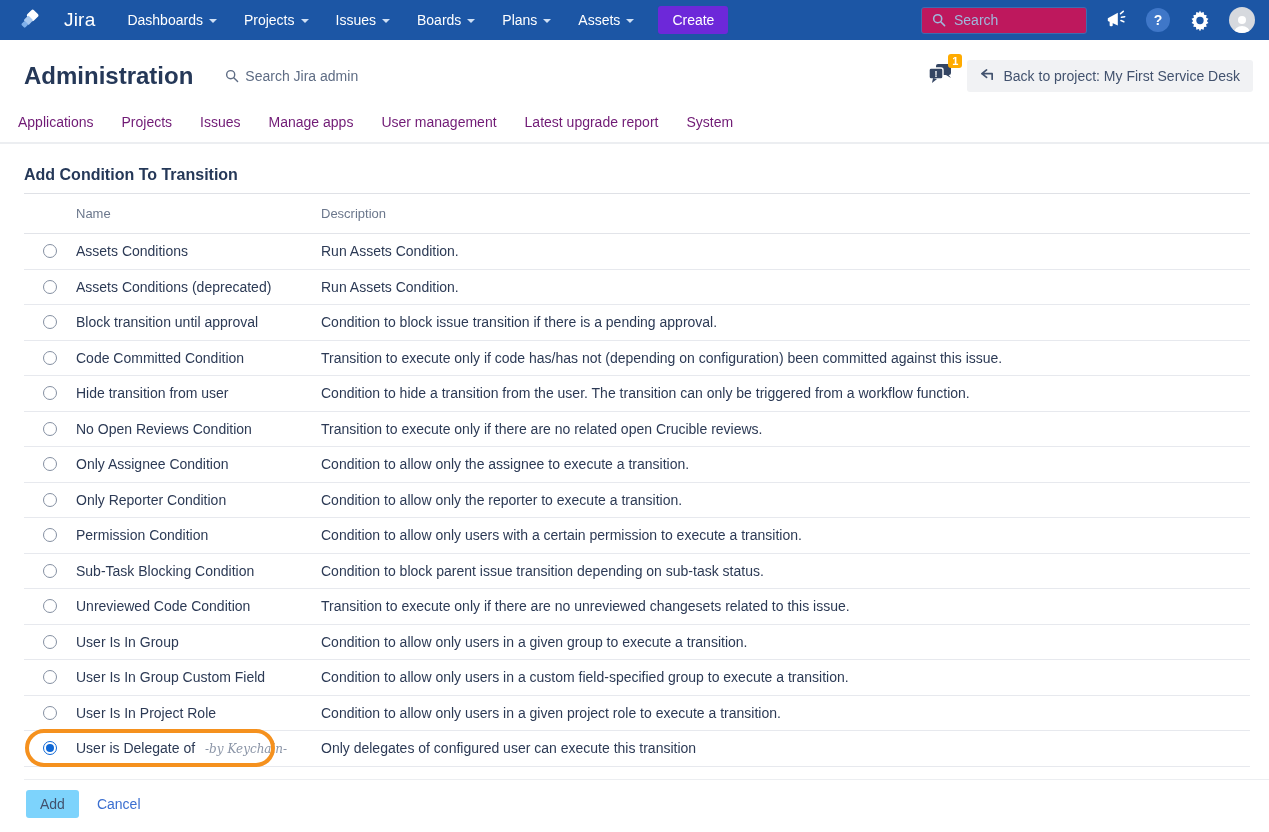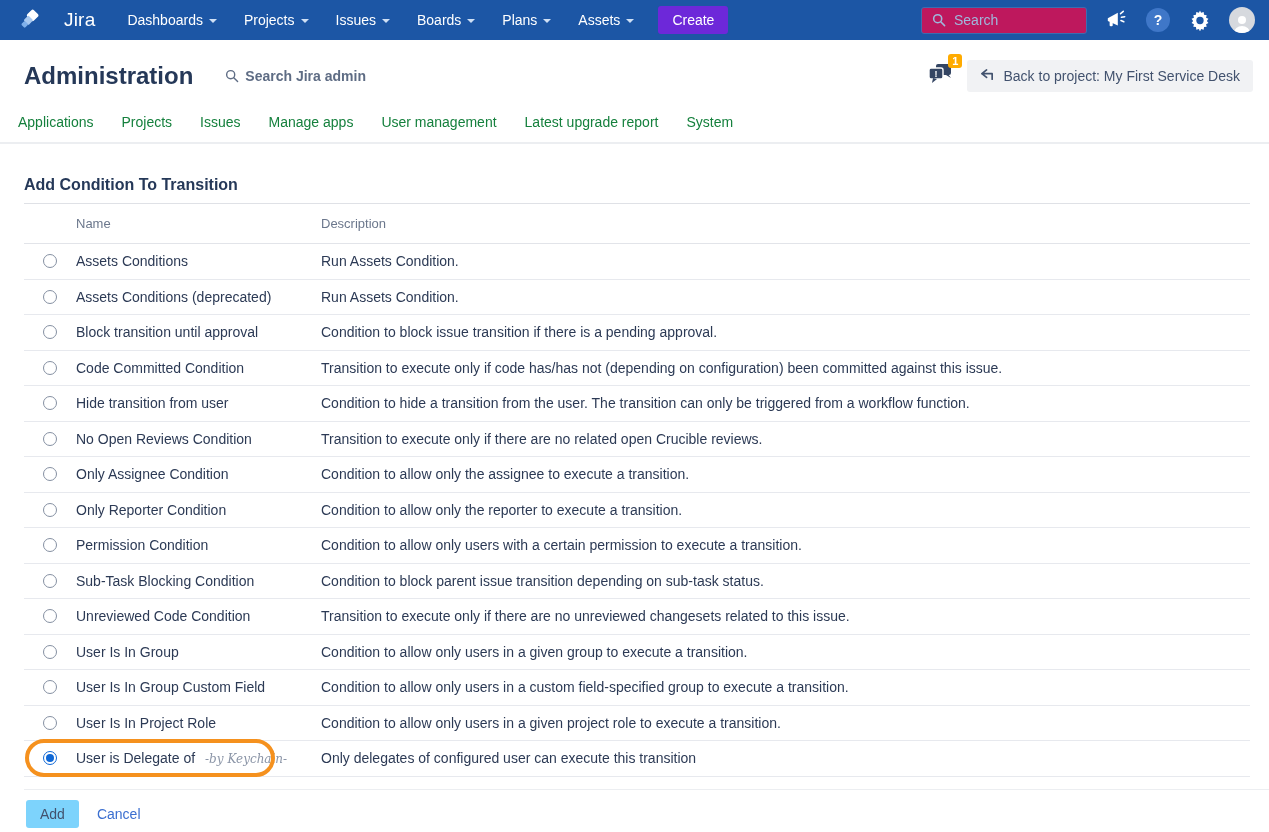--- a/index.html
+++ b/index.html
@@ -21,34 +21,34 @@
   .nav-search input { background:transparent; border:none; outline:none; color:#dbe7f6; font-size:14px; width:110px; font-family:inherit; }
   .nav-search input::placeholder { color:#9fb8dc; }
   .nav-icon { width:26px; height:26px; display:flex; align-items:center; justify-content:center; cursor:pointer; }
   .help-circle { width:24px; height:24px; border-radius:50%; background:#3f77c8; color:#fff; font-size:14px;
     font-weight:bold; display:flex; align-items:center; justify-content:center; }
   .avatar { width:26px; height:26px; border-radius:50%; background:#d6d9de; overflow:hidden; display:flex; align-items:flex-end; justify-content:center; }
 
   
   .admin-header { display:flex; align-items:center; padding:20px 16px 14px 24px; }
   .admin-title { font-size:24px; font-weight:600; color:#253858; }
-  .admin-search { display:flex; align-items:center; gap:6px; margin-left:32px; color:#5e6c84; font-size:14px; cursor:pointer;font-weight:bold; }
+  .admin-search { display:flex; align-items:center; gap:6px; margin-left:32px; color:#5e6c84; font-size:14px; cursor:pointer; }
   .header-right { margin-left:auto; display:flex; align-items:center; gap:14px; }
   .feedback-wrap { position:relative; cursor:pointer; }
   .badge { position:absolute; top:-8px; right:-9px; background:#ffab00; color:#fff; font-size:11px; font-weight:bold;
     border-radius:3px; padding:1px 4px; line-height:12px; }
   .back-btn { background:#f1f2f4; color:#42526e; border:none; border-radius:3px; font-size:14px;
     padding:8px 13px; display:flex; align-items:center; gap:8px; cursor:pointer; font-family:inherit; }
 
   
   .tabs { display:flex; gap:24px; padding:0 16px; border-bottom:2px solid #eceef1; }
-  .tab { font-size:14px; color:#15803d; padding:8px 2px 12px 2px; cursor:pointer; white-space:nowrap; }
+  .tab { font-size:14px; color:#701a75; padding:8px 2px 12px 2px; cursor:pointer; white-space:nowrap; }
 
   
-  .main { padding:32px 19px 0 24px; }
+  .main { padding:22px 19px 0 24px; }
   .section-title { font-size:16px; font-weight:700; color:#253858; padding-bottom:9px; border-bottom:1px solid #dfe1e6; }
 
   .cond-table { margin-top:0; }
   .trow { display:grid; grid-template-columns:52px 245px 1fr; align-items:center; height:35.5px;
     border-bottom:1px solid #e7e9ee; position:relative; font-size:14px; color:#2c3a55; }
   .thead-row { height:40px; border-bottom:1px solid #e2e4e9; font-size:13px; color:#6b778c; }
   .thead-row .cell { font-weight:400; }
   .cell-radio { display:flex; justify-content:center; }
   .radio { width:14px; height:14px; border-radius:50%; border:1px solid #8590a2; background:#fff; cursor:pointer; position:relative; }
   .radio.checked { border:1px solid #0e67d6; }

